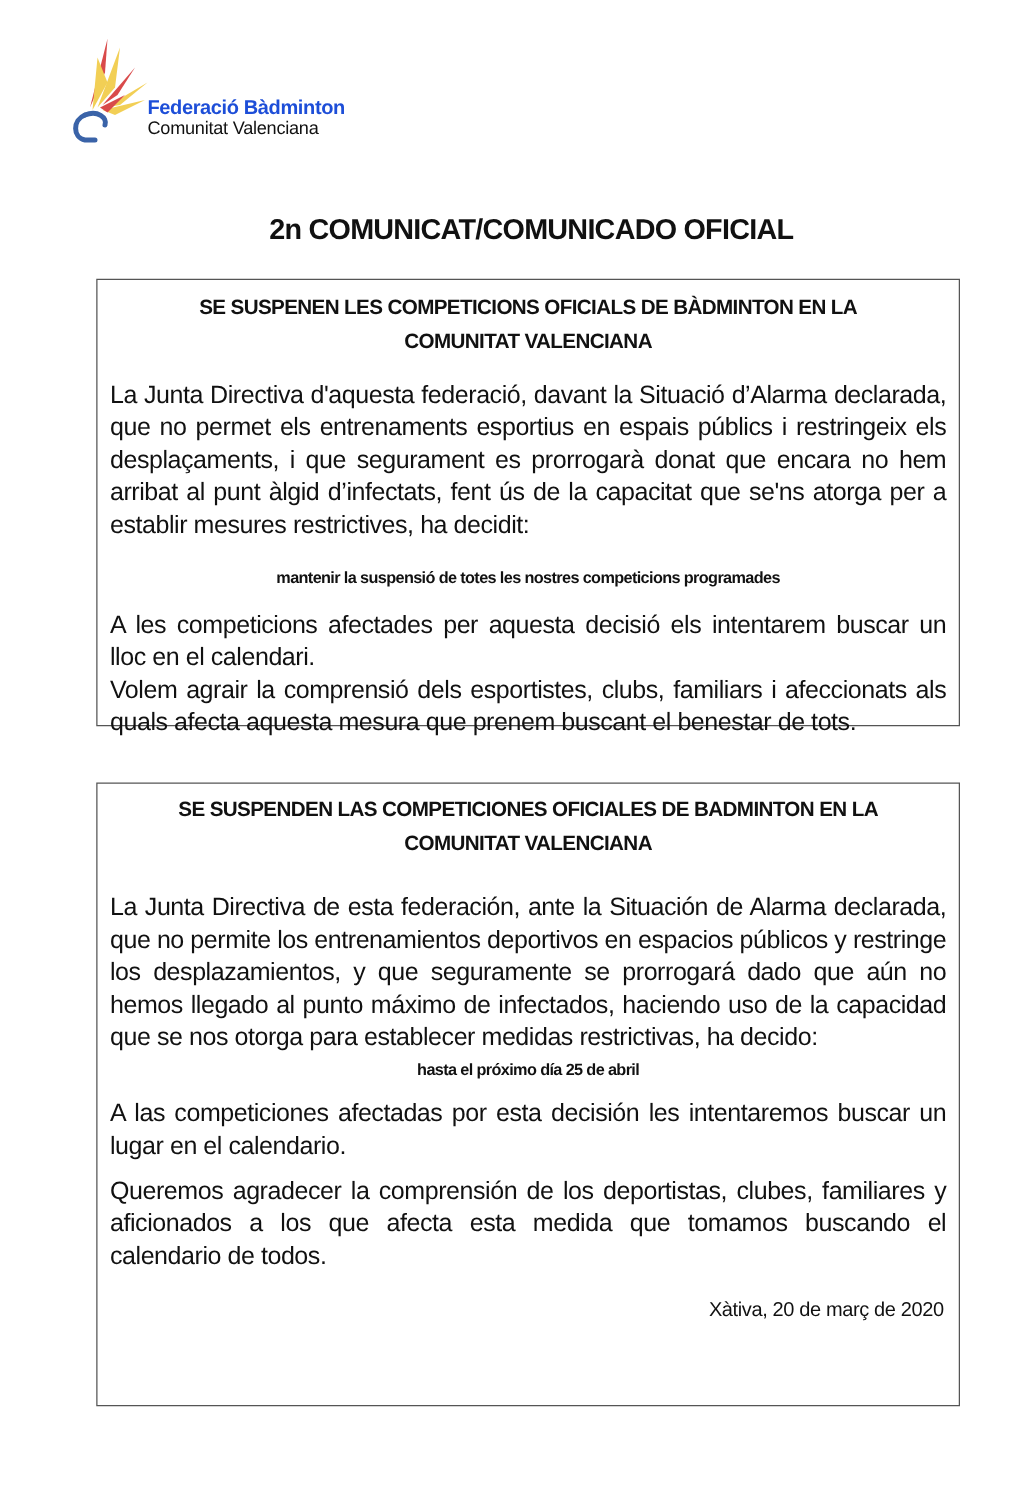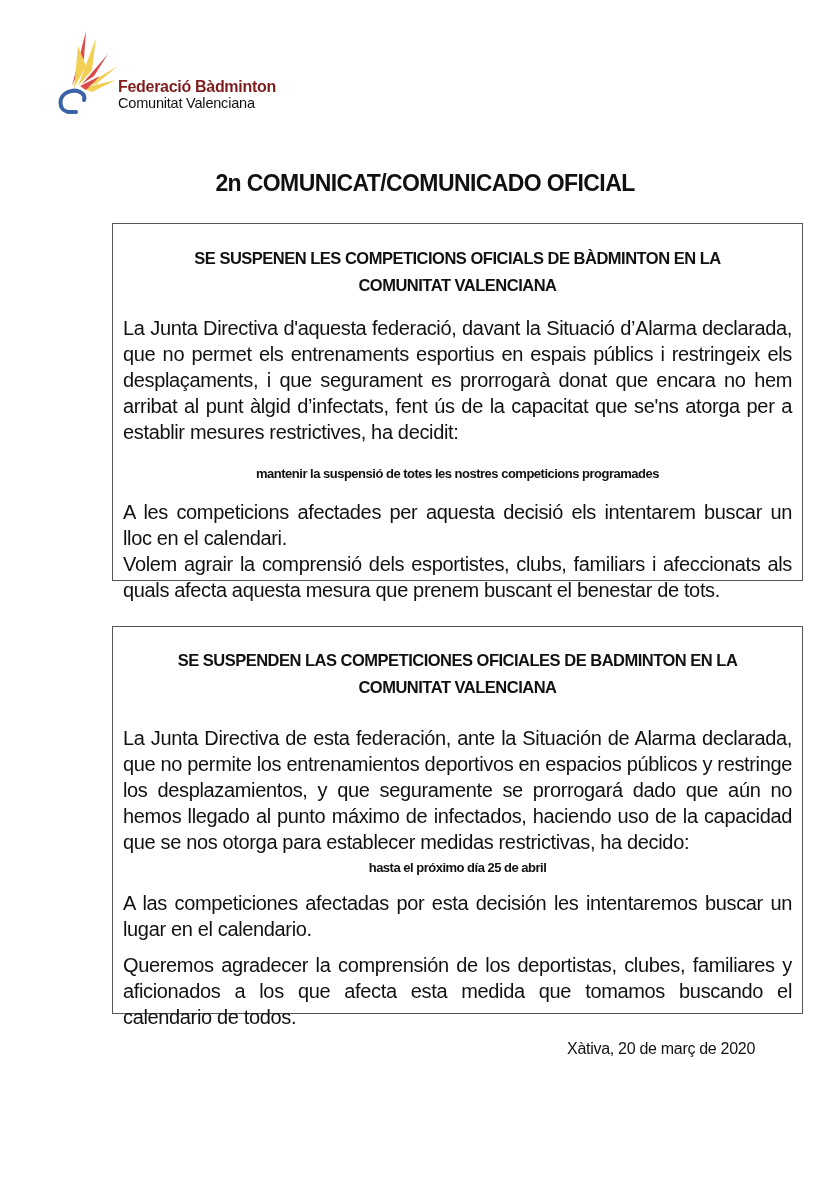--- a/index.html
+++ b/index.html
@@ -6,40 +6,39 @@
   body {
     width: 813px; height: 1200px; position: relative; overflow: hidden;
     font-family: "Liberation Sans Narrow", "Liberation Sans", sans-serif;
     color: #111111;
   }
   .logo { position: absolute; left: 56px; top: 26px; width: 240px; height: 90px; }
   .logo svg { position: absolute; left: 0; top: 0; }
   .logo-name {
     position: absolute; left: 62px; top: 52px;
     font-family: "Liberation Sans", sans-serif; font-weight: bold;
-    font-size: 16px; letter-spacing: -0.3px; color: #7f1d1d;
+    font-size: 16px; letter-spacing: -0.3px; color: #1d4ed8;
   }
   .logo-sub {
     position: absolute; left: 62px; top: 69px;
     font-family: "Liberation Sans", sans-serif;
     font-size: 14.5px; letter-spacing: -0.2px; color: #111;
   }
   .doc-title {
     position: absolute; left: 0; width: 850px; top: 170px; text-align: center;
     font-family: "Liberation Sans", sans-serif; font-weight: bold;
     font-size: 23px; letter-spacing: -0.6px; color: #111;
   }
   .box {
     position: absolute; left: 77px; width: 691px;
     border: 1.5px solid #555; box-sizing: border-box;
-    padding: 12px 10px;
-    margin-left: 35px;
+    padding: 0 10px;
   }
   .box1 { top: 223px; height: 358px; }
-  .box2 { top: 626px; height: 388px; }
+  .box2 { top: 626px; height: 499px; }
   .box-heading {
     text-align: center; font-family: "Liberation Sans", sans-serif;
     font-weight: bold; font-size: 16.5px; letter-spacing: -0.5px;
     line-height: 27px;
   }
   .para {
     font-size: 20px; line-height: 26px; text-align: justify;
     letter-spacing: -0.35px; margin: 0;
   }
   .decision {

